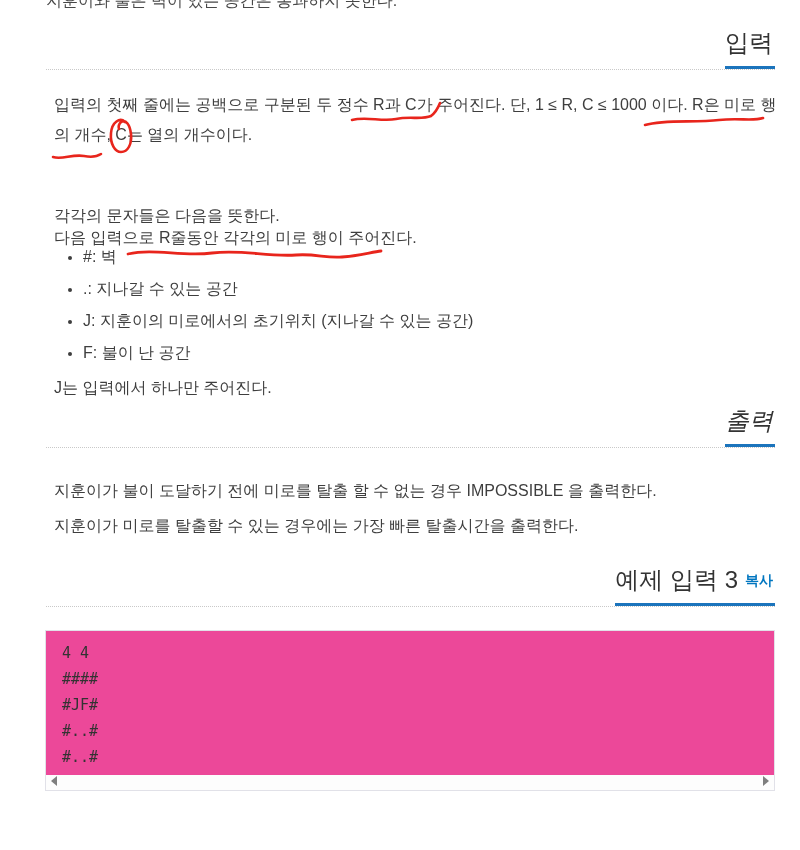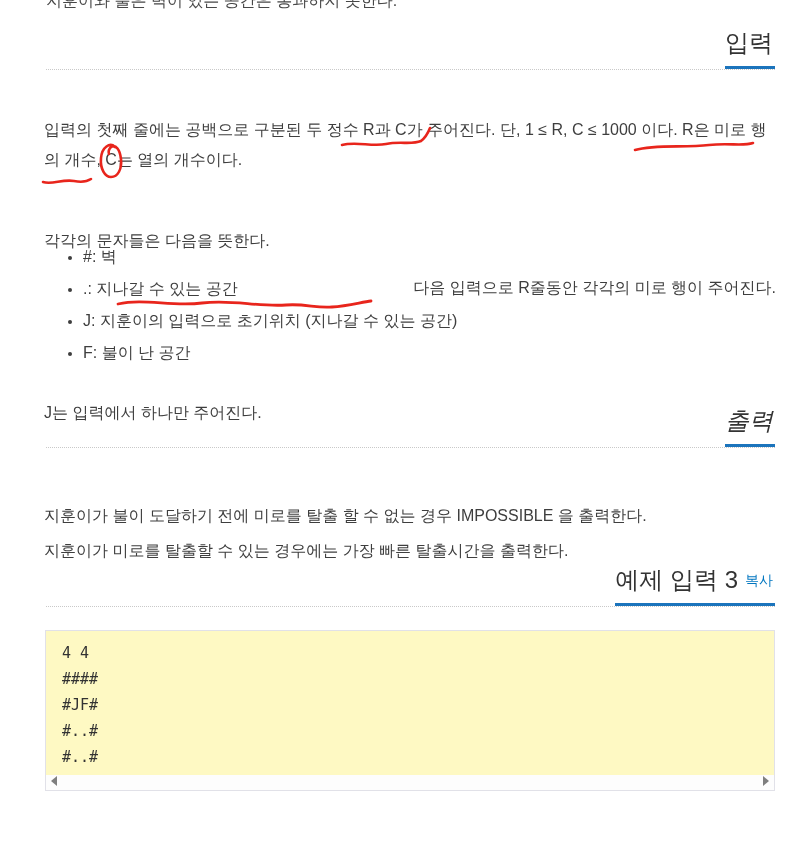--- a/index.html
+++ b/index.html
@@ -12,33 +12,33 @@
   p{margin:0;font-size:16px;line-height:30px;color:#3e3e3e;}
   .clip-line{left:46px;top:-9px;width:732px;line-height:20px;color:#474747;}
   
   .headline{left:46px;width:729px;border-bottom:1px dotted #c9c9c9;height:41px;text-align:right;}
   .headline h3{
     display:inline-block;margin:0;padding:0 2px 8px 0;
     font-size:24px;line-height:30px;font-weight:500;color:#333;
     border-bottom:3px solid #1b74bc;vertical-align:top;
   }
   .copy-link{
-    font-size:14px;font-weight:400;color:#0076c0;text-decoration:none;
+    font-size:14px;font-weight:700;color:#0076c0;text-decoration:none;
     margin-left:7px;vertical-align:3px;cursor:pointer;
   }
-  .para{left:44px;width:732px;margin-top:25px;}
+  .para{left:54px;width:732px;}
   .rel{position:relative;}
   .annot-svg{position:absolute;left:0;top:0;overflow:visible;pointer-events:none;}
   ul.charlist{margin:0;padding:0 0 0 37px;left:46px;width:700px;}
   ul.charlist li{font-size:16px;line-height:32px;color:#3e3e3e;}
   ul.charlist li::marker{color:#3e3e3e;font-size:13px;}
   
   .sample-pre{
     left:45px;top:630px;width:730px;height:161px;box-sizing:border-box;
-    background:#fef9c3;border:1px solid #e1e1e8;position:absolute;
+    background:#ec4899;border:1px solid #e1e1e8;position:absolute;
     overflow:hidden;
   }
   .sample-pre pre{
     margin:0;padding:9px 16px 0 16px;
     font-family:"DejaVu Sans Mono","Liberation Mono",monospace;
     font-size:15px;line-height:26px;color:#333;white-space:pre;
   }
   .hscroll-track{
     position:absolute;left:0;right:0;bottom:0;height:15px;background:#fdfdfd;
   }
@@ -61,35 +61,35 @@
   <svg class="annot-svg" width="740" height="80" viewBox="0 0 740 80">
     <g fill="none" stroke="#e8251c" stroke-width="2.6" stroke-linecap="round">
       <path d="M298,30 C312,26 328,32 342,29 C356,26 368,30 377,26 C381,23 384,18 386,13"></path>
       <path d="M591,35 C612,29 640,33 665,30 C685,27.5 698,31.5 709,28"></path>
       <path d="M71,32 C66,27 58,32 57,43 C56,54 61,62 67,62 C74,62 78,54 77,44 C76,35 72,29 67,32 C65,34 64,36 65,39"></path>
       <path d="M-1,67 C8,70 18,64 30,66 C38,67.5 44,66 47,64"></path>
     </g>
   </svg>
 </div>
 
-<div class="abs para rel" style="top:163px;text-align:right;">
+<div class="abs para rel" style="top:163px;">
   <p>다음 입력으로 R줄동안 각각의 미로 행이 주어진다.</p>
   <svg class="annot-svg" width="740" height="45" viewBox="0 0 740 45">
     <path d="M74,31 C100,25 128,34 158,30 C188,26 212,34 242,32 C262,30.5 272,35.5 288,34 C304,33 318,29 327,28" fill="none" stroke="#e8251c" stroke-width="2.8" stroke-linecap="round"></path>
   </svg>
 </div>
 
 <div class="abs para" style="top:201px;">
   <p>각각의 문자들은 다음을 뜻한다.</p>
 </div>
 
 <ul class="abs charlist" style="top:241px;">
   <li>#: 벽</li>
   <li>.: 지나갈 수 있는 공간</li>
-  <li>J: 지훈이의 입력으로 초기위치 (지나갈 수 있는 공간)</li>
+  <li>J: 지훈이의 미로에서의 초기위치 (지나갈 수 있는 공간)</li>
   <li>F: 불이 난 공간</li>
 </ul>
 
 <div class="abs para" style="top:373px;">
   <p>J는 입력에서 하나만 주어진다.</p>
 </div>
 
 <div class="abs headline" style="top:406px;font-style:italic;">
   <h3>출력</h3>
 </div>

